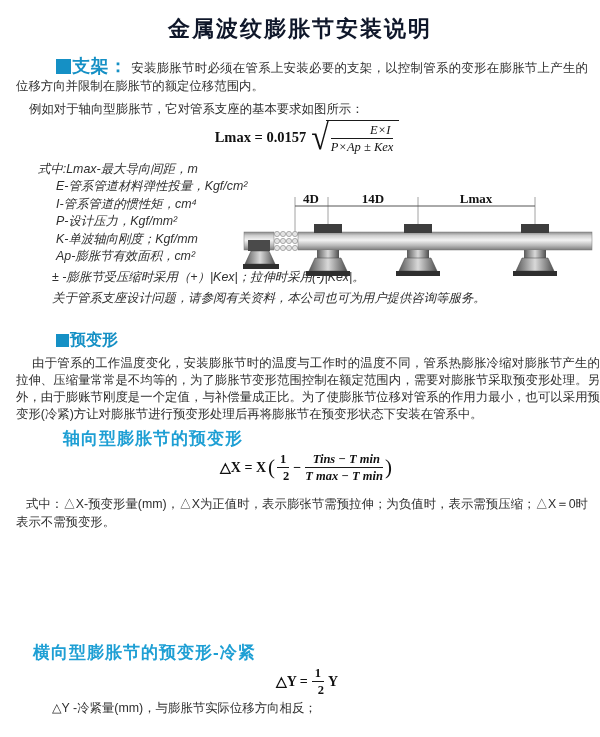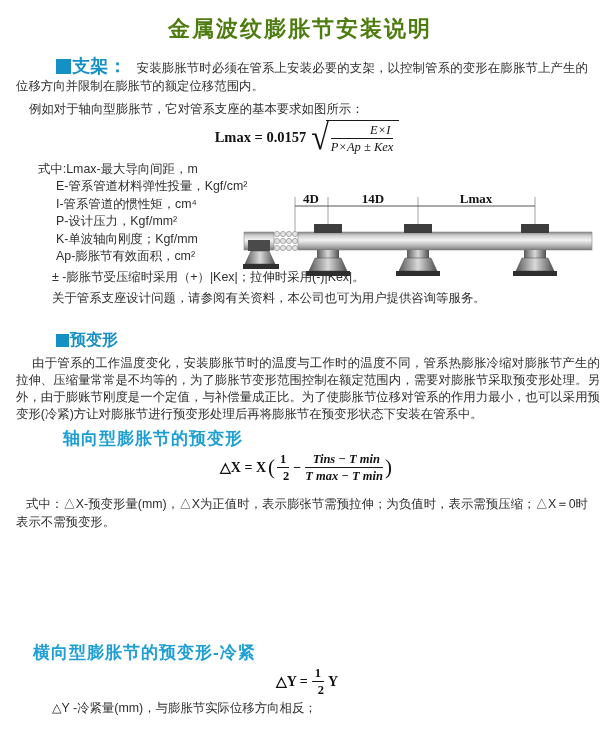--- a/index.html
+++ b/index.html
@@ -6,48 +6,48 @@
   html,body{margin:0;padding:0;}
   body{
     width:600px;height:737px;background:#ffffff;
     font-family:"Liberation Sans",sans-serif;color:var(--text);
     overflow:hidden;
   }
   #page{position:relative;width:600px;height:737px;background:#fff;}
   .abs{position:absolute;}
 
   .title{top:14px;left:0;width:100%;text-align:center;
-    font-size:22px;font-weight:bold;color:#4d7c0f;letter-spacing:2px;}
+    font-size:22px;font-weight:bold;color:#0f172a;letter-spacing:2px;}
 
   .body-text{font-size:12.4px;line-height:18px;text-align:justify;color:var(--text);}
 
   .sq{display:inline-block;width:15px;height:15px;background:var(--accent);
     vertical-align:-2px;margin-right:1px;}
   .sq.small{width:13px;height:13px;}
-  .sec-head-inline{color:var(--accent);font-size:18px;font-weight:bold;margin-right:10px;}
+  .sec-head-inline{color:var(--accent);font-size:18px;font-weight:bold;margin-right:4px;}
   .sec-head{color:var(--accent);font-size:16px;font-weight:bold;}
   .sub-head{color:var(--subhead);font-size:17px;font-weight:bold;letter-spacing:1px;}
 
   .para-support{top:57px;left:16px;right:12px;text-indent:40px;}
   .para-example{top:100px;left:16px;right:12px;text-indent:13px;text-align:left;}
 
   .formula{position:absolute;left:7px;width:100%;display:flex;justify-content:center;
     align-items:center;font-family:"Liberation Serif",serif;color:#111;}
   .f1{top:120px;}
   .f1 .lhs{font-weight:bold;font-size:14.5px;margin-right:5px;}
   .sqrt{display:inline-flex;align-items:center;}
   .sqrt .rad{font-size:32px;line-height:1;margin-right:-3px;transform:scaleY(1.12);font-weight:400;}
   .sqrt .body{border-top:1.7px solid #1a1a1a;padding:2px 6px 0 5px;}
   .frac{display:inline-block;text-align:right;vertical-align:middle;
     font-style:italic;font-size:12.5px;line-height:1.15;}
   .frac .num{display:block;border-bottom:1px solid #1a1a1a;padding:0 3px 1px;}
   .frac .den{display:block;padding-top:1px;}
 
   .defs{top:161px;left:38px;font-size:12.4px;line-height:17.4px;text-align:left;}
-  .defs .row{white-space:nowrap;}
+  .defs .row{white-space:nowrap;font-style:italic;}
   .defs .ind{padding-left:18px;}
   .defs .tail{padding-left:14px;margin-top:3.5px;}
 
   .diagram{top:192px;left:243px;width:354px;height:96px;}
 
   .sec2-head{top:330px;left:56px;}
   .para-predeform{top:355px;left:16px;right:0;text-indent:16px;line-height:16.9px;}
 
   .axial-head{top:427px;left:63px;}
   .f2{top:452px;padding-right:72px;font-size:14px;font-weight:bold;}

